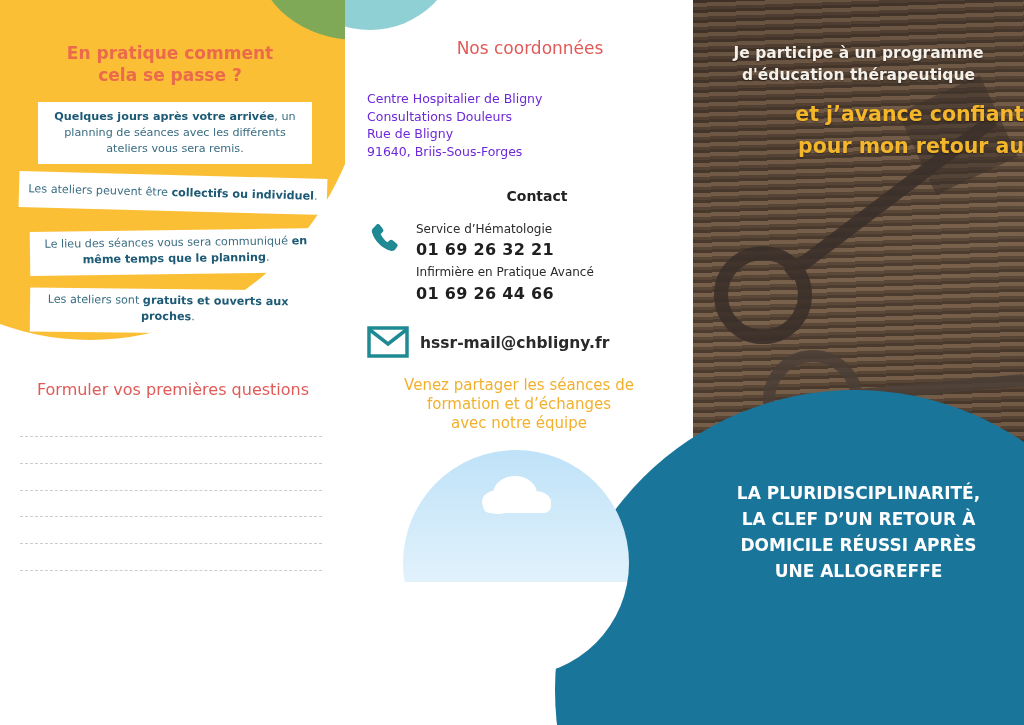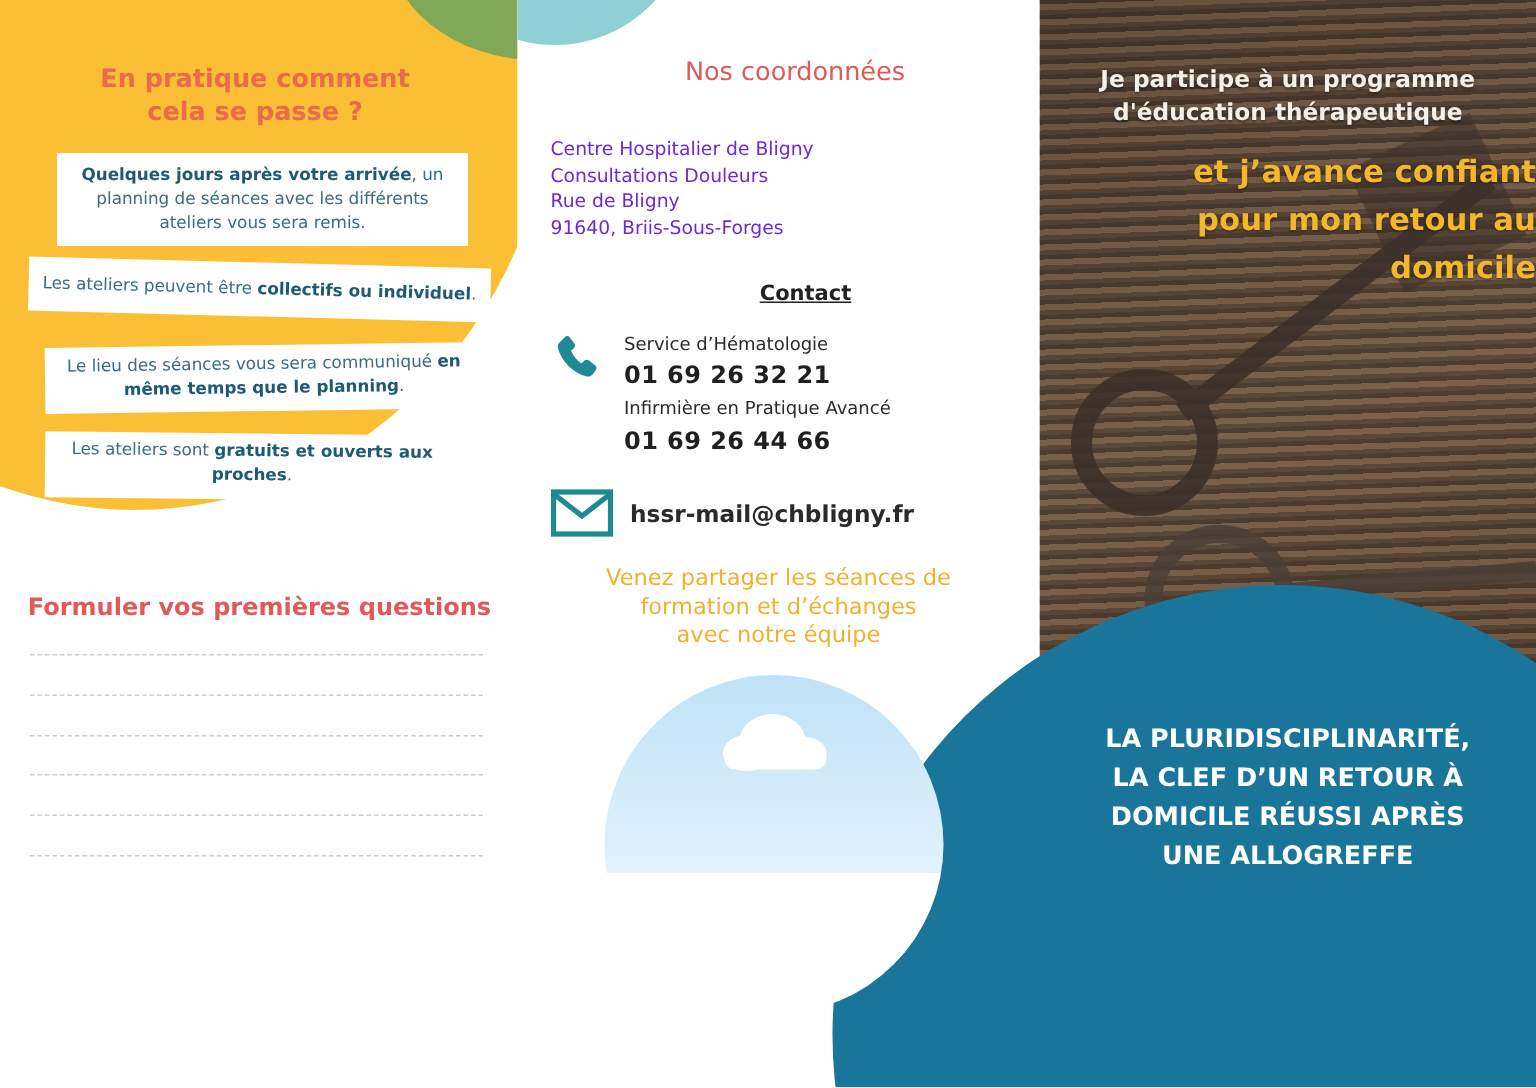--- a/index.html
+++ b/index.html
@@ -13,29 +13,29 @@
   
   .yellow-blob { left:-190px; top:-260px; width:560px; height:600px; background:#fbbf36; }
   .green-overlap { left:258px; top:-120px; width:200px; height:160px; background:#7fa957; border-radius:50%; }
   .left-title { position:absolute; left:40px; top:42px; width:260px; text-align:center; color:#ea6a4b; font-weight:bold; font-size:17px; line-height:22px; }
   .card { position:absolute; background:#fff; color:#3a6d82; font-size:11.2px; line-height:16px; text-align:center; padding:4px 6px; box-sizing:border-box; }
   .card b { color:#1c5a75; }
   .card-1 { left:38px; top:102px; width:274px; height:62px; padding-top:7px; }
   .card-2 { left:19px; top:175px; width:308px; height:36px; padding-top:10px; transform:rotate(1.5deg); }
   .card-3 { left:30px; top:230px; width:292px; height:44px; padding-top:5px; transform:rotate(-0.8deg); }
   .card-4 { left:30px; top:289px; width:276px; height:44px; padding-top:4px; transform:rotate(0.6deg); }
-  .questions-title { position:absolute; left:18px; top:395px; width:310px; text-align:center; color:#e05a57; font-weight:bold; font-size:16px; }
+  .questions-title { position:absolute; left:18px; top:380px; width:310px; text-align:center; color:#e05a57; font-weight:normal; font-size:16px; }
   .qline { position:absolute; left:20px; width:302px; border-top:1px dashed #c8cdd2; height:0; }
   .pink-circle { left:205px; top:678px; width:175px; height:175px; background:#f8a8a6; }
 
   
   .teal-circle { left:-65px; top:-150px; width:180px; height:180px; background:#8fd0d4; }
   .mid-title { position:absolute; left:40px; top:38px; width:290px; text-align:center; color:#e05a57; font-weight:normal; font-size:17px; }
   .address { position:absolute; left:22px; top:90px; color:#6d28d9; font-size:12.5px; line-height:17.5px; }
-  .contact-title { position:absolute; left:112px; top:188px; width:160px; text-align:center; font-weight:bold; font-size:14px; color:#222;text-decoration:underline; }
+  .contact-title { position:absolute; left:112px; top:188px; width:160px; text-align:center; font-weight:bold; font-size:14px; color:#222; }
   .phone-icon { position:absolute; left:22px; top:220px; width:36px; height:38px; }
   .svc { position:absolute; left:71px; font-size:12px; font-weight:normal; color:#2a2a2a; }
   .tel { position:absolute; left:71px; font-size:16px; font-weight:bold; color:#1f1f1f; letter-spacing:0.3px; }
   .mail-icon { position:absolute; left:22px; top:326px; width:42px; height:32px; }
   .mail-text { position:absolute; left:75px; top:334px; font-size:15.5px; font-weight:bold; color:#2a2a2a; }
   .invite { position:absolute; left:24px; top:376px; width:300px; text-align:center; color:#f2b02c; font-weight:normal; font-size:15px; line-height:19px; }
   .mid-peach { left:25px; top:655px; width:230px; height:230px; background:#fdd47f; }
   .sky-circle { position:absolute; left:58px; top:450px; width:226px; height:226px; border-radius:50%; overflow:hidden; background:linear-gradient(#bfe2f8, #e8f5fc 70%); }
 
   
@@ -151,21 +151,20 @@
       <rect x="220" y="90" width="90" height="90" fill="#3d322b" opacity="0.6" transform="rotate(-25 265 135)"></rect>
     </svg>
   </div>
   <div class="right-intro">
     <div>Je participe à un programme</div>
     <div>d'éducation thérapeutique</div>
   </div>
   <div class="right-tag">
     <div>et j’avance confiant</div>
     <div>pour mon retour au</div>
-    <div>domicile</div>
   </div>
 </div>
 
 <div class="blue-blob-layer">
   <svg width="1024" height="725" viewBox="0 0 1024 725">
     <defs>
       <mask id="skyMask">
         <rect x="0" y="0" width="1024" height="725" fill="#fff"></rect>
         <circle cx="516" cy="563" r="113" fill="#000"></circle>
       </mask>

